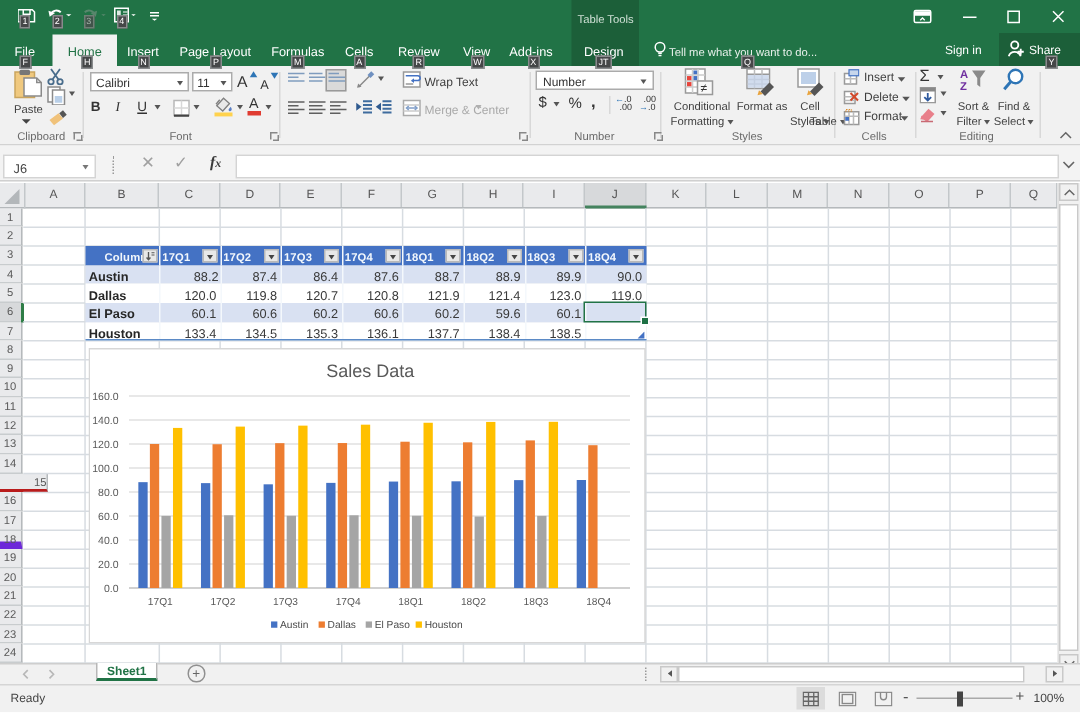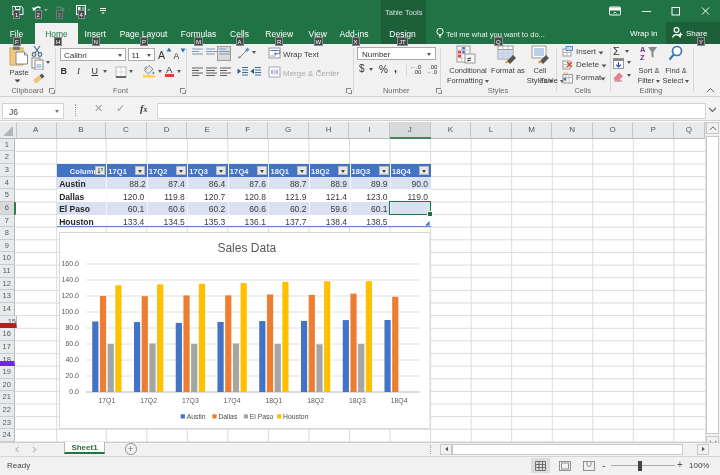--- a/index.html
+++ b/index.html
@@ -76,21 +76,21 @@
 <div class="keytip" style="left:351.5px;top:37px;">X</div>
 <div class="keytip" style="left:397px;top:37px;">JT</div>
 <div class="keytip" style="left:494px;top:37px;">Q</div>
 <div class="keytip" style="left:697px;top:37px;">Y</div>
 
 <svg class="abs" style="left:435px;top:27px;" width="10" height="13" viewBox="0 0 10 13">
  <circle cx="5" cy="4.5" r="3.2" fill="none" stroke="#fff" stroke-width="1"></circle>
  <path d="M3.8 8.5 h2.4 M4 10 h2" stroke="#fff" stroke-width="1"></path>
 </svg>
 <div class="abs" style="left:446px;top:29.5px;font-size:7.5px;color:#e9f1ec;">Tell me what you want to do...</div>
-<div class="abs" style="left:630px;top:29px;font-size:8px;color:#fff;">Wrap in</div>
+<div class="abs" style="left:630px;top:29px;font-size:8px;color:#fff;">Sign in</div>
 <div class="abs" style="left:666px;top:22px;width:54px;height:22px;background:#1c5f39;"></div>
 <svg class="abs" style="left:671px;top:26px;" width="13" height="13" viewBox="0 0 13 13">
  <circle cx="5.5" cy="4" r="2.4" fill="none" stroke="#fff" stroke-width="1.2"></circle>
  <path d="M1.5 11.5 a4.2 4.2 0 0 1 8 0" fill="none" stroke="#fff" stroke-width="1.2"></path>
  <path d="M9.5 6.5 v4 m-2 -2 h4" stroke="#fff" stroke-width="1.2"></path>
 </svg>
 <div class="abs" style="left:686px;top:29px;font-size:8px;color:#fff;">Share</div>
 <div class="abs" style="left:0;top:44px;width:720px;height:53px;background:#f1f1f1;border-bottom:1px solid #d2d2d2;"></div>
 <div class="divv" style="left:55px;"></div>
 <div class="divv" style="left:186px;"></div>
@@ -403,21 +403,21 @@
 <div class="abs" style="left:0;top:189.32px;width:14.5px;height:12.63px;background:#e9eaec;border-bottom:1px solid #c8ccce;border-right:1px solid #b5b9bc;font-size:7.5px;color:#5a5a5a;text-align:center;line-height:12.63px;">5</div>
 <div class="abs" style="left:0;top:201.95px;width:14.5px;height:12.63px;background:#d7d9db;border-bottom:1px solid #c8ccce;border-right:1px solid #b5b9bc;font-size:7.5px;color:#5a5a5a;text-align:center;line-height:12.63px;">6</div>
 <div class="abs" style="left:0;top:214.58px;width:14.5px;height:12.63px;background:#e9eaec;border-bottom:1px solid #c8ccce;border-right:1px solid #b5b9bc;font-size:7.5px;color:#5a5a5a;text-align:center;line-height:12.63px;">7</div>
 <div class="abs" style="left:0;top:227.21px;width:14.5px;height:12.63px;background:#e9eaec;border-bottom:1px solid #c8ccce;border-right:1px solid #b5b9bc;font-size:7.5px;color:#5a5a5a;text-align:center;line-height:12.63px;">8</div>
 <div class="abs" style="left:0;top:239.84px;width:14.5px;height:12.63px;background:#e9eaec;border-bottom:1px solid #c8ccce;border-right:1px solid #b5b9bc;font-size:7.5px;color:#5a5a5a;text-align:center;line-height:12.63px;">9</div>
 <div class="abs" style="left:0;top:252.47px;width:14.5px;height:12.63px;background:#e9eaec;border-bottom:1px solid #c8ccce;border-right:1px solid #b5b9bc;font-size:7.5px;color:#5a5a5a;text-align:center;line-height:12.63px;">10</div>
 <div class="abs" style="left:0;top:265.10px;width:14.5px;height:12.63px;background:#e9eaec;border-bottom:1px solid #c8ccce;border-right:1px solid #b5b9bc;font-size:7.5px;color:#5a5a5a;text-align:center;line-height:12.63px;">11</div>
 <div class="abs" style="left:0;top:277.73px;width:14.5px;height:12.63px;background:#e9eaec;border-bottom:1px solid #c8ccce;border-right:1px solid #b5b9bc;font-size:7.5px;color:#5a5a5a;text-align:center;line-height:12.63px;">12</div>
 <div class="abs" style="left:0;top:290.36px;width:14.5px;height:12.63px;background:#e9eaec;border-bottom:1px solid #c8ccce;border-right:1px solid #b5b9bc;font-size:7.5px;color:#5a5a5a;text-align:center;line-height:12.63px;">13</div>
 <div class="abs" style="left:0;top:302.99px;width:14.5px;height:12.63px;background:#e9eaec;border-bottom:1px solid #c8ccce;border-right:1px solid #b5b9bc;font-size:7.5px;color:#5a5a5a;text-align:center;line-height:12.63px;">14</div>
-<div class="abs" style="left:0;top:315.62px;width:17px;height:12.63px;background:#e9eaec;border-bottom:5px solid #b91c1c;border-right:1px solid #b5b9bc;font-size:7.5px;color:#5a5a5a;text-align:right;line-height:12.63px;">15</div>
+<div class="abs" style="left:0;top:315.62px;width:32px;height:12.63px;background:#e9eaec;border-bottom:2px solid #b91c1c;border-right:1px solid #b5b9bc;font-size:7.5px;color:#5a5a5a;text-align:right;line-height:12.63px;">15</div>
 <div class="abs" style="left:0;top:328.25px;width:14.5px;height:12.63px;background:#e9eaec;border-bottom:1px solid #c8ccce;border-right:1px solid #b5b9bc;font-size:7.5px;color:#5a5a5a;text-align:center;line-height:12.63px;">16</div>
 <div class="abs" style="left:0;top:340.88px;width:14.5px;height:12.63px;background:#e9eaec;border-bottom:1px solid #c8ccce;border-right:1px solid #b5b9bc;font-size:7.5px;color:#5a5a5a;text-align:center;line-height:12.63px;">17</div>
 <div class="abs" style="left:0;top:353.51px;width:14.5px;height:12.63px;background:#e9eaec;border-bottom:5px solid #6d28d9;border-right:1px solid #b5b9bc;font-size:7.5px;color:#5a5a5a;text-align:center;line-height:12.63px;">18</div>
 <div class="abs" style="left:0;top:366.14px;width:14.5px;height:12.63px;background:#e9eaec;border-bottom:1px solid #c8ccce;border-right:1px solid #b5b9bc;font-size:7.5px;color:#5a5a5a;text-align:center;line-height:12.63px;">19</div>
 <div class="abs" style="left:0;top:378.77px;width:14.5px;height:12.63px;background:#e9eaec;border-bottom:1px solid #c8ccce;border-right:1px solid #b5b9bc;font-size:7.5px;color:#5a5a5a;text-align:center;line-height:12.63px;">20</div>
 <div class="abs" style="left:0;top:391.40px;width:14.5px;height:12.63px;background:#e9eaec;border-bottom:1px solid #c8ccce;border-right:1px solid #b5b9bc;font-size:7.5px;color:#5a5a5a;text-align:center;line-height:12.63px;">21</div>
 <div class="abs" style="left:0;top:404.03px;width:14.5px;height:12.63px;background:#e9eaec;border-bottom:1px solid #c8ccce;border-right:1px solid #b5b9bc;font-size:7.5px;color:#5a5a5a;text-align:center;line-height:12.63px;">22</div>
 <div class="abs" style="left:0;top:416.66px;width:14.5px;height:12.63px;background:#e9eaec;border-bottom:1px solid #c8ccce;border-right:1px solid #b5b9bc;font-size:7.5px;color:#5a5a5a;text-align:center;line-height:12.63px;">23</div>
 <div class="abs" style="left:0;top:429.29px;width:14.5px;height:12.63px;background:#e9eaec;border-bottom:1px solid #c8ccce;border-right:1px solid #b5b9bc;font-size:7.5px;color:#5a5a5a;text-align:center;line-height:12.63px;">24</div>
 <div class="abs" style="left:13.8px;top:201.95px;width:2.2px;height:12.63px;background:#2e7d46;"></div>

